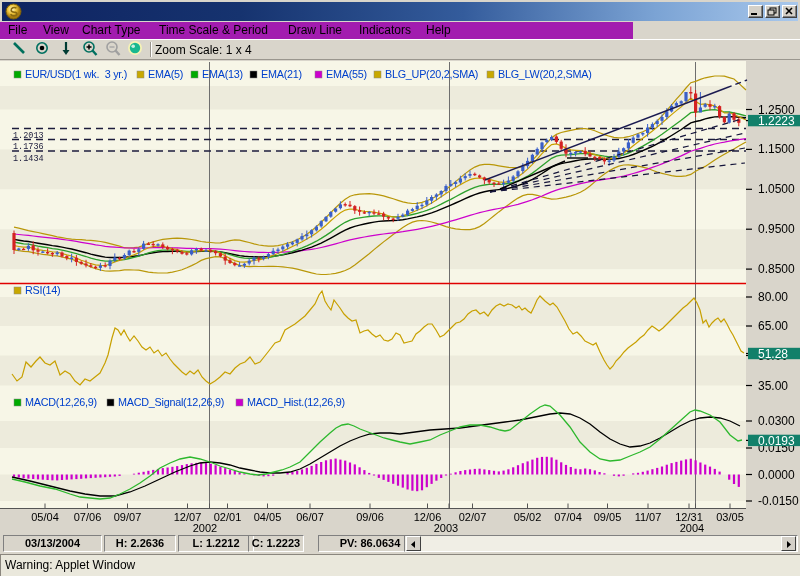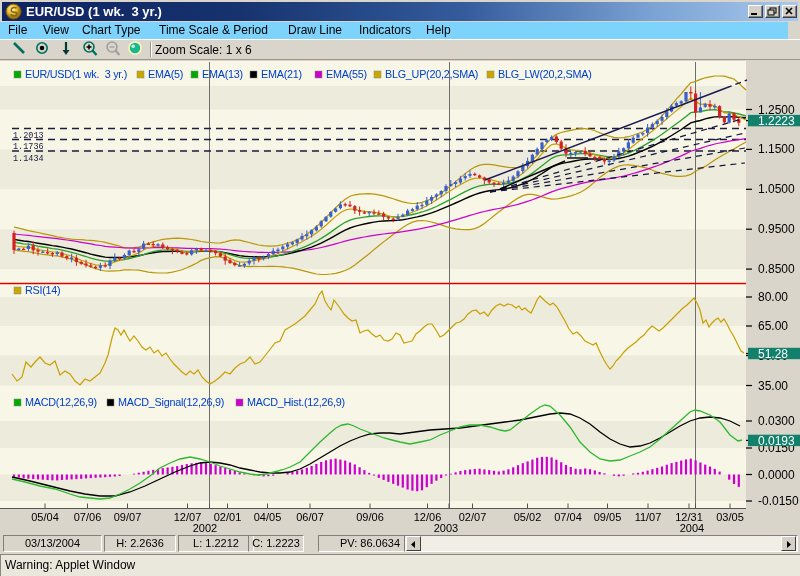--- a/index.html
+++ b/index.html
@@ -1,26 +1,26 @@
 <!DOCTYPE html>
 <html><head><meta charset="utf-8"><style>
 *{margin:0;padding:0;box-sizing:border-box}
 body{width:800px;height:576px;background:#d9d5cb;font-family:"Liberation Sans",sans-serif;position:relative;overflow:hidden}
 .abs{position:absolute}
 #titlebar{left:2px;top:2px;width:796px;height:19px;background:linear-gradient(90deg,#0e2361 0%,#16336f 30%,#345c9c 58%,#7ba3d4 82%,#a9c8ec 100%);display:flex;align-items:center}
 #titletext{color:#fff;font-weight:bold;font-size:13px;margin-left:4px;letter-spacing:0}
 .tbtn{position:absolute;top:3px;width:15px;height:13px;background:#d4d0c8;border:1px solid;border-color:#fff #404040 #404040 #fff;box-shadow:inset -1px -1px 0 #808080}
 .tbtn svg,.scroll svg{display:block}
-#menubar{left:0;top:22px;width:788px;height:17px;background:#7dd3fc;font-size:12px;color:#000}
+#menubar{left:0;top:22px;width:633px;height:17px;background:#a21caf;font-size:12px;color:#000}
 #menubar span{position:absolute;top:1px}
 #toolbar{left:0;top:39px;width:800px;height:21px;background:#d9d5cb;border-top:1px solid #fff;border-bottom:1px solid #9a968e}
 #zoomtxt{position:absolute;left:155px;top:3px;font-size:12px;color:#000}
 #clock{position:absolute;right:10px;top:3px;font-size:12px;color:#0000cc}
 #statusbar{left:0;top:534px;width:800px;height:20px;background:#d9d5cb}
-.scell{position:absolute;top:1px;height:17px;border:1px solid;border-color:#808080 #fff #fff #808080;font-size:11px;font-weight:normal;color:#000;text-align:center;line-height:15px}
+.scell{position:absolute;top:1px;height:17px;border:1px solid;border-color:#808080 #fff #fff #808080;font-size:11px;font-weight:bold;color:#000;text-align:center;line-height:15px}
 #warn{left:0;top:554px;width:800px;height:28px;background:#eae8dc;border-top:1px solid #8a867e;border-left:1px solid #8a867e;font-size:12px;color:#000;padding:3px 0 0 4px}
 </style></head>
 <body>
 <svg width="800" height="473" viewBox="0 61 800 473" style="position:absolute;left:0;top:61px">
 <rect x="0" y="61" width="800" height="473" fill="#d9d5cb"></rect>
 <rect x="0" y="61" width="746" height="447.5" fill="#f7f6e7"></rect>
 <rect x="0" y="86" width="746" height="23.5" fill="#edebdc"></rect>
 <rect x="0" y="149.4" width="746" height="39.9" fill="#edebdc"></rect>
 <rect x="0" y="229.2" width="746" height="39.9" fill="#edebdc"></rect>
 <rect x="0" y="297" width="746" height="29" fill="#edebdc"></rect>
@@ -604,21 +604,20 @@
       <defs>
         <radialGradient id="gg" cx="40%" cy="35%">
           <stop offset="0%" stop-color="#fff8d0"></stop>
           <stop offset="55%" stop-color="#f0c63c"></stop>
           <stop offset="100%" stop-color="#a67c10"></stop>
         </radialGradient>
       </defs>
       <circle cx="8.5" cy="8.5" r="7.5" fill="url(#gg)" stroke="#7c5e08" stroke-width="1"></circle>
       <path d="M11.5 5.2 C9 3.6 6 5 6.2 7.4 C6.4 9.4 9 9 10.6 9.4 C12.6 9.9 12 12.6 9.6 12.8 C7.8 13 6.3 12.2 5.6 11.2" fill="none" stroke="#8a6a10" stroke-width="1.6"></path>
     </svg>
- <span id="titletext">EUR/USD (1 wk.&nbsp; 3 yr.)</span>
  <div class="tbtn" style="left:746px">
       <svg width="13" height="11">
         <rect x="2" y="7" width="6" height="2" fill="#000"></rect>
       </svg>
     </div>
  <div class="tbtn" style="left:763px">
       <svg width="13" height="11">
         <rect x="4" y="2" width="6" height="5" fill="none" stroke="#000"></rect>
         <rect x="2" y="4" width="6" height="5" fill="#d4d0c8" stroke="#000"></rect>
       </svg>
@@ -650,21 +649,21 @@
   <line x1="92.5" y1="10.5" x2="96.5" y2="15" stroke="#007060" stroke-width="2.4"></line>
   <circle cx="112" cy="7" r="5" fill="none" stroke="#a0a0a0" stroke-width="1.6"></circle>
   <path d="M109.5 7 L114.5 7" stroke="#a8a8a8" stroke-width="1.5"></path>
   <line x1="115.5" y1="10.5" x2="119.5" y2="15" stroke="#a0a0a0" stroke-width="2.4"></line>
   <circle cx="135" cy="8" r="7" fill="#f6f2b6"></circle>
   <circle cx="135" cy="8" r="5.2" fill="#18b890"></circle>
   <circle cx="133.2" cy="6.2" r="1.8" fill="#c8f0e0"></circle>
   <line x1="150.5" y1="2" x2="150.5" y2="17" stroke="#9a968e" stroke-width="1"></line>
   <line x1="151.5" y1="2" x2="151.5" y2="17" stroke="#fff" stroke-width="1"></line>
  </svg>
- <span id="zoomtxt">Zoom Scale: 1 x 6</span>
+ <span id="zoomtxt">Zoom Scale: 1 x 4</span>
 </div>
 <div class="abs" id="statusbar">
  <div class="scell" style="left:3px;width:99px">03/13/2004</div>
  <div class="scell" style="left:104px;width:72px">H: 2.2636</div>
  <div class="scell" style="left:178px;width:76px">L: 1.2212</div>
  <div class="scell" style="left:248px;width:56px">C: 1.2223</div>
  <div class="scell" style="left:318px;width:104px">PV: 86.0634</div>
  <div class="abs" style="left:404px;top:1px;width:394px;height:17px;border:1px solid;border-color:#808080 #fff #fff #808080;background:#f0eee5">
   <div class="abs" style="left:1px;top:0;width:15px;height:15px;background:#d4d0c8;border:1px solid;border-color:#fff #404040 #404040 #fff"><svg width="13" height="13">
           <path d="M8 3 L4 6.5 L8 10 Z" fill="#000"></path>

